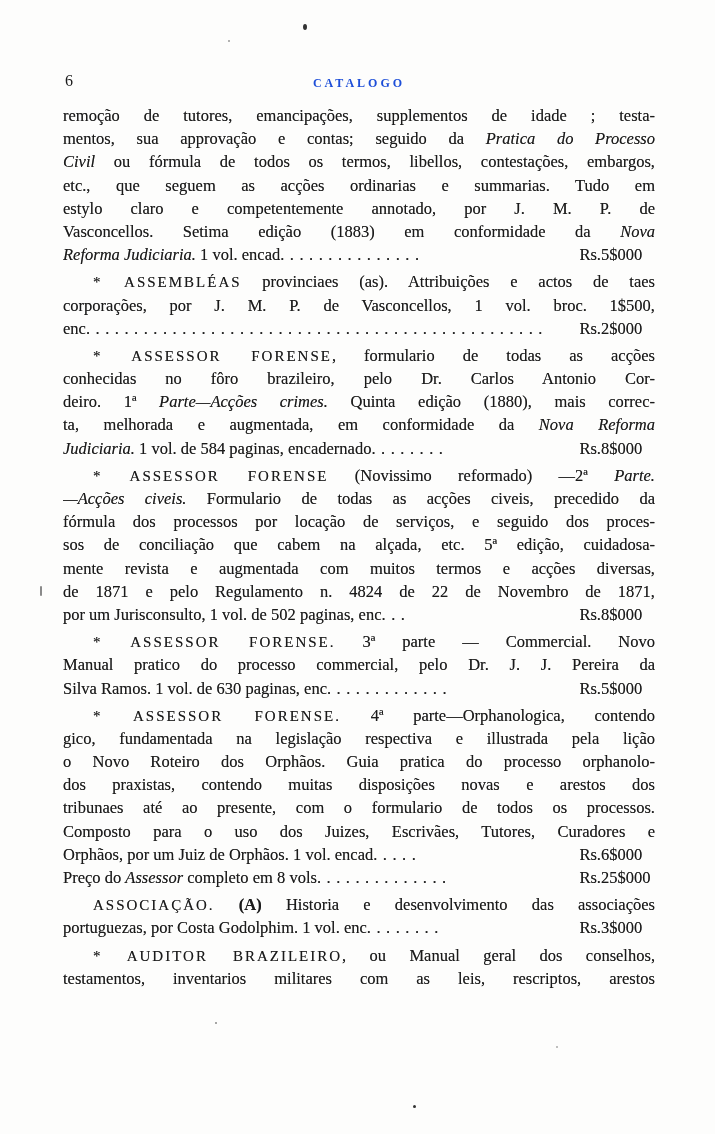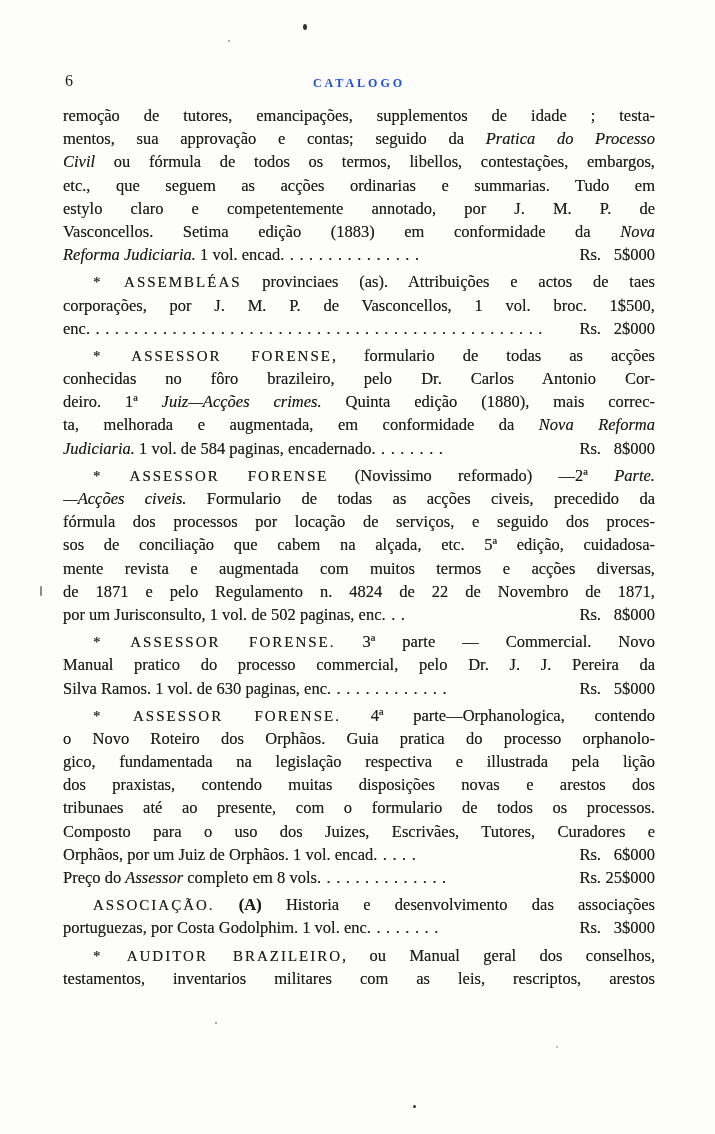--- a/index.html
+++ b/index.html
@@ -37,21 +37,21 @@
   }
   .line.j{text-align:justify;text-align-last:justify;}
   .line.ind{text-indent:30px;}
   .pline{display:flex;align-items:baseline;}
   .ptxt{white-space:pre;}
   .run-i{font-style:italic;}
   .run-b{font-weight:bold;}
   .run-h{font-weight:normal;letter-spacing:2px;font-size:15px;}
   .dots{letter-spacing:5.5px;white-space:nowrap;overflow:hidden;color:#1f1f1f;}
   .rs{margin-left:auto;padding-left:10px;white-space:pre;}
-  .amt{min-width:54px;text-align:right;white-space:pre;}
+  .amt{min-width:54px;white-space:pre;}
   .speck{position:absolute;background:#333;border-radius:50%;}
   .speck.v{border-radius:1px;background:#8a8a8a;}
 </style>
 </head>
 <body>
 
 <div class="page">
 
   <div class="running-head">
     <span class="pagenum">6</span>
@@ -79,21 +79,21 @@
         <div class="line pline">
           <span class="ptxt"><span>enc</span></span>
           <span class="dots">................................................</span>
           <span class="rs">Rs.</span>
           <span class="amt">2$000</span>
         </div>
       </div>
       <div class="entry">
         <div class="line j ind"><span class="ptxt"><span class="run-h">* ASSESSOR FORENSE</span><span>, formulario de todas as acções</span></span></div>
         <div class="line j"><span class="ptxt"><span>conhecidas no fôro brazileiro, pelo Dr. Carlos Antonio Cor-</span></span></div>
-        <div class="line j"><span class="ptxt"><span>deiro. 1ª </span><span class="run-i">Juiz—Acções crimes.</span><span> Quinta edição (1880), mais correc-</span></span></div>
+        <div class="line j"><span class="ptxt"><span>deiro. 1ª </span><span class="run-i">Parte—Acções crimes.</span><span> Quinta edição (1880), mais correc-</span></span></div>
         <div class="line j"><span class="ptxt"><span>ta, melhorada e augmentada, em conformidade da </span><span class="run-i">Nova Reforma</span></span></div>
         <div class="line pline">
           <span class="ptxt"><span class="run-i">Judiciaria.</span><span> 1 vol. de 584 paginas, encadernado</span></span>
           <span class="dots">........</span>
           <span class="rs">Rs.</span>
           <span class="amt">8$000</span>
         </div>
       </div>
       <div class="entry">
         <div class="line j ind"><span class="ptxt"><span class="run-h">* ASSESSOR FORENSE</span><span> (Novissimo reformado) —2ª </span><span class="run-i">Parte.</span></span></div>
@@ -114,22 +114,22 @@
         <div class="line j"><span class="ptxt"><span>Manual pratico do processo commercial, pelo Dr. J. J. Pereira da</span></span></div>
         <div class="line pline">
           <span class="ptxt"><span>Silva Ramos. 1 vol. de 630 paginas, enc</span></span>
           <span class="dots">.............</span>
           <span class="rs">Rs.</span>
           <span class="amt">5$000</span>
         </div>
       </div>
       <div class="entry">
         <div class="line j ind"><span class="ptxt"><span class="run-h">* ASSESSOR FORENSE.</span><span> 4ª parte—Orphanologica, contendo</span></span></div>
+        <div class="line j"><span class="ptxt"><span>gico, fundamentada na legislação respectiva e illustrada pela lição</span></span></div>
         <div class="line j"><span class="ptxt"><span>o Novo Roteiro dos Orphãos. Guia pratica do processo orphanolo-</span></span></div>
-        <div class="line j"><span class="ptxt"><span>gico, fundamentada na legislação respectiva e illustrada pela lição</span></span></div>
         <div class="line j"><span class="ptxt"><span>dos praxistas, contendo muitas disposições novas e arestos dos</span></span></div>
         <div class="line j"><span class="ptxt"><span>tribunaes até ao presente, com o formulario de todos os processos.</span></span></div>
         <div class="line j"><span class="ptxt"><span>Composto para o uso dos Juizes, Escrivães, Tutores, Curadores e</span></span></div>
         <div class="line pline">
           <span class="ptxt"><span>Orphãos, por um Juiz de Orphãos. 1 vol. encad</span></span>
           <span class="dots">.....</span>
           <span class="rs">Rs.</span>
           <span class="amt">6$000</span>
         </div>
         <div class="line pline">

